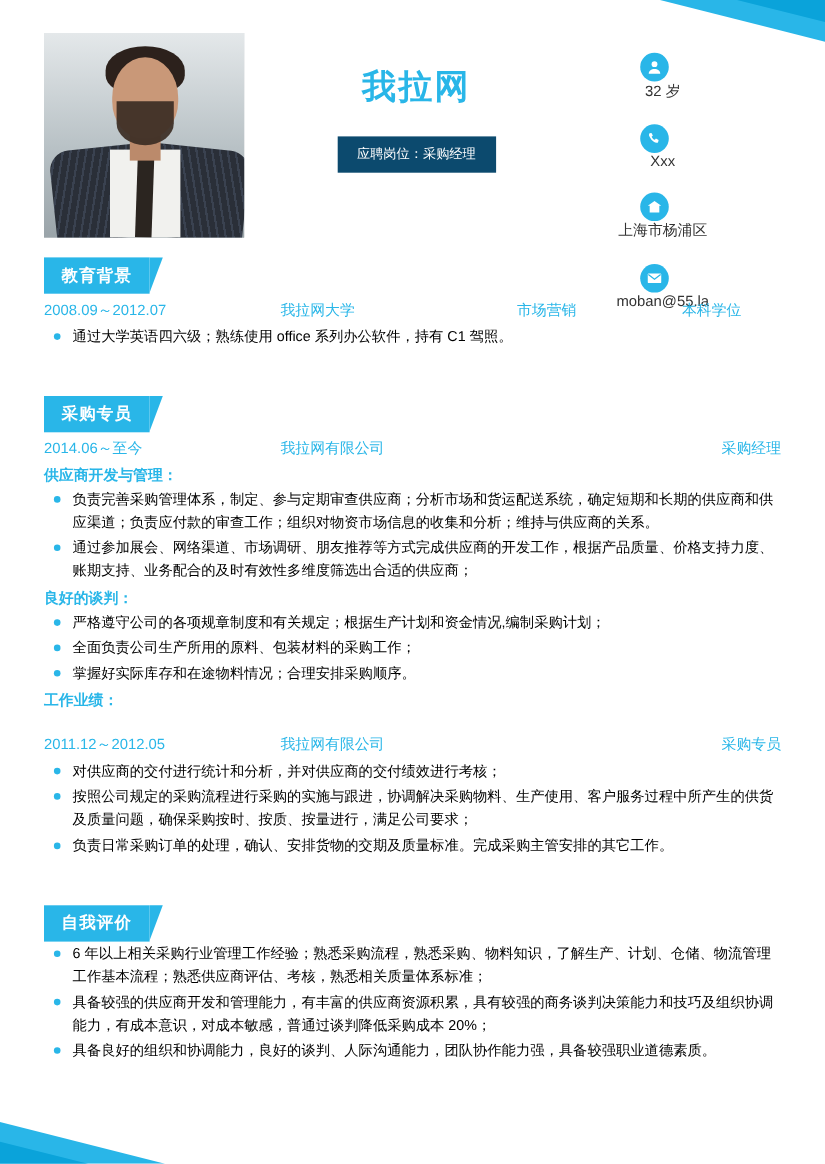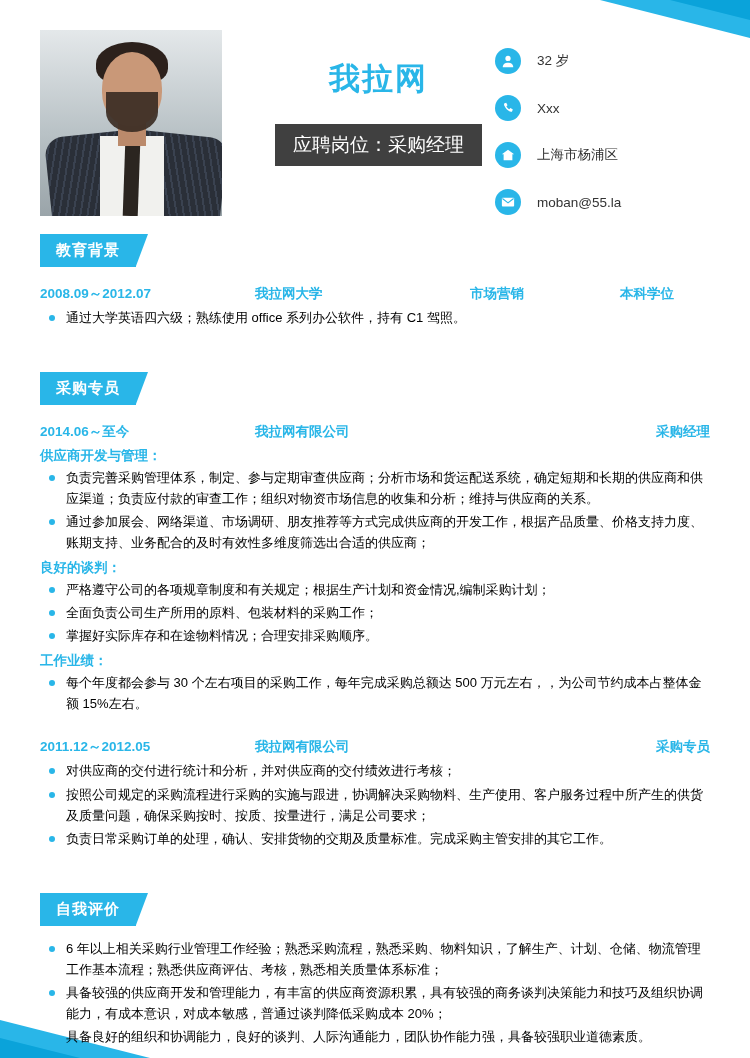--- a/index.html
+++ b/index.html
@@ -140,36 +140,37 @@
     align-items: center;
   }
   .name {
     color: #29b6e8;
     font-size: 31px;
     font-weight: bold;
     letter-spacing: 2px;
     margin-bottom: 24px;
   }
   .position-bar {
-    background: #404040;
+    background: #0c4a6e;
     color: #ffffff;
-    font-size: 19px;
+    font-size: 12px;
     padding: 8px 18px;
     white-space: nowrap;
   }
 
   .contact {
     width: 215px;
     flex: 0 0 215px;
     padding-top: 18px;
   }
   .contact-row {
     display: flex;
     align-items: center;
     margin-bottom: 21px;
+    flex-direction: column;
   }
   .c-icon {
     width: 26px; height: 26px;
     border-radius: 50%;
     background: #29b6e8;
     color:#fff;
     display:flex;
     align-items:center;
     justify-content:center;
     font-size: 14px;
@@ -177,42 +178,41 @@
     margin-right: 16px;
   }
   .c-icon svg { display:block; }
   .c-text { font-size: 13.5px; color:#333; }
 
   
   .section { margin-top: 14px; }
   .sec-title-wrap {
     display: inline-flex;
     align-items: stretch;
-    margin-bottom: 12px;
   }
   .sec-title {
     background: #29b6e8;
     color: #fff;
     font-size: 15px;
     font-weight: bold;
     padding: 7px 16px;
     letter-spacing: 1px;
   }
   .sec-tail {
     width: 0; height: 0;
     border-left: 12px solid #29b6e8;
     border-top: 0 solid transparent;
     border-bottom: 32px solid transparent;
   }
 
   
   .entry-row {
     display: flex;
     color: #29b6e8;
-    font-weight: bold;
+    font-weight: normal;
     font-size: 13.5px;
     margin: 6px 0 4px 0;
   }
   .e-date { width: 215px; }
   .e-org  { width: 215px; }
   .e-major{ width: 150px; }
   .e-deg  { flex: 1; text-align: left; }
   .e-role { flex: 1; text-align: right; }
 
   .sub-head {
@@ -358,23 +358,20 @@
     </ul>
 
     <div class="sub-head">良好的谈判：</div>
     <ul class="bullets">
       <li>严格遵守公司的各项规章制度和有关规定；根据生产计划和资金情况,编制采购计划；</li>
       <li>全面负责公司生产所用的原料、包装材料的采购工作；</li>
       <li>掌握好实际库存和在途物料情况；合理安排采购顺序。</li>
     </ul>
 
     <div class="sub-head">工作业绩：</div>
-    <ul class="bullets">
-      <li>每个年度都会参与 30 个左右项目的采购工作，每年完成采购总额达 500 万元左右，，为公司节约成本占整体金额 15%左右。</li>
-    </ul>
 
     <div class="gap"></div>
 
     
     <div class="entry-row">
       <div class="e-date">2011.12～2012.05</div>
       <div class="e-org">我拉网有限公司</div>
       <div class="e-role">采购专员</div>
     </div>
 

